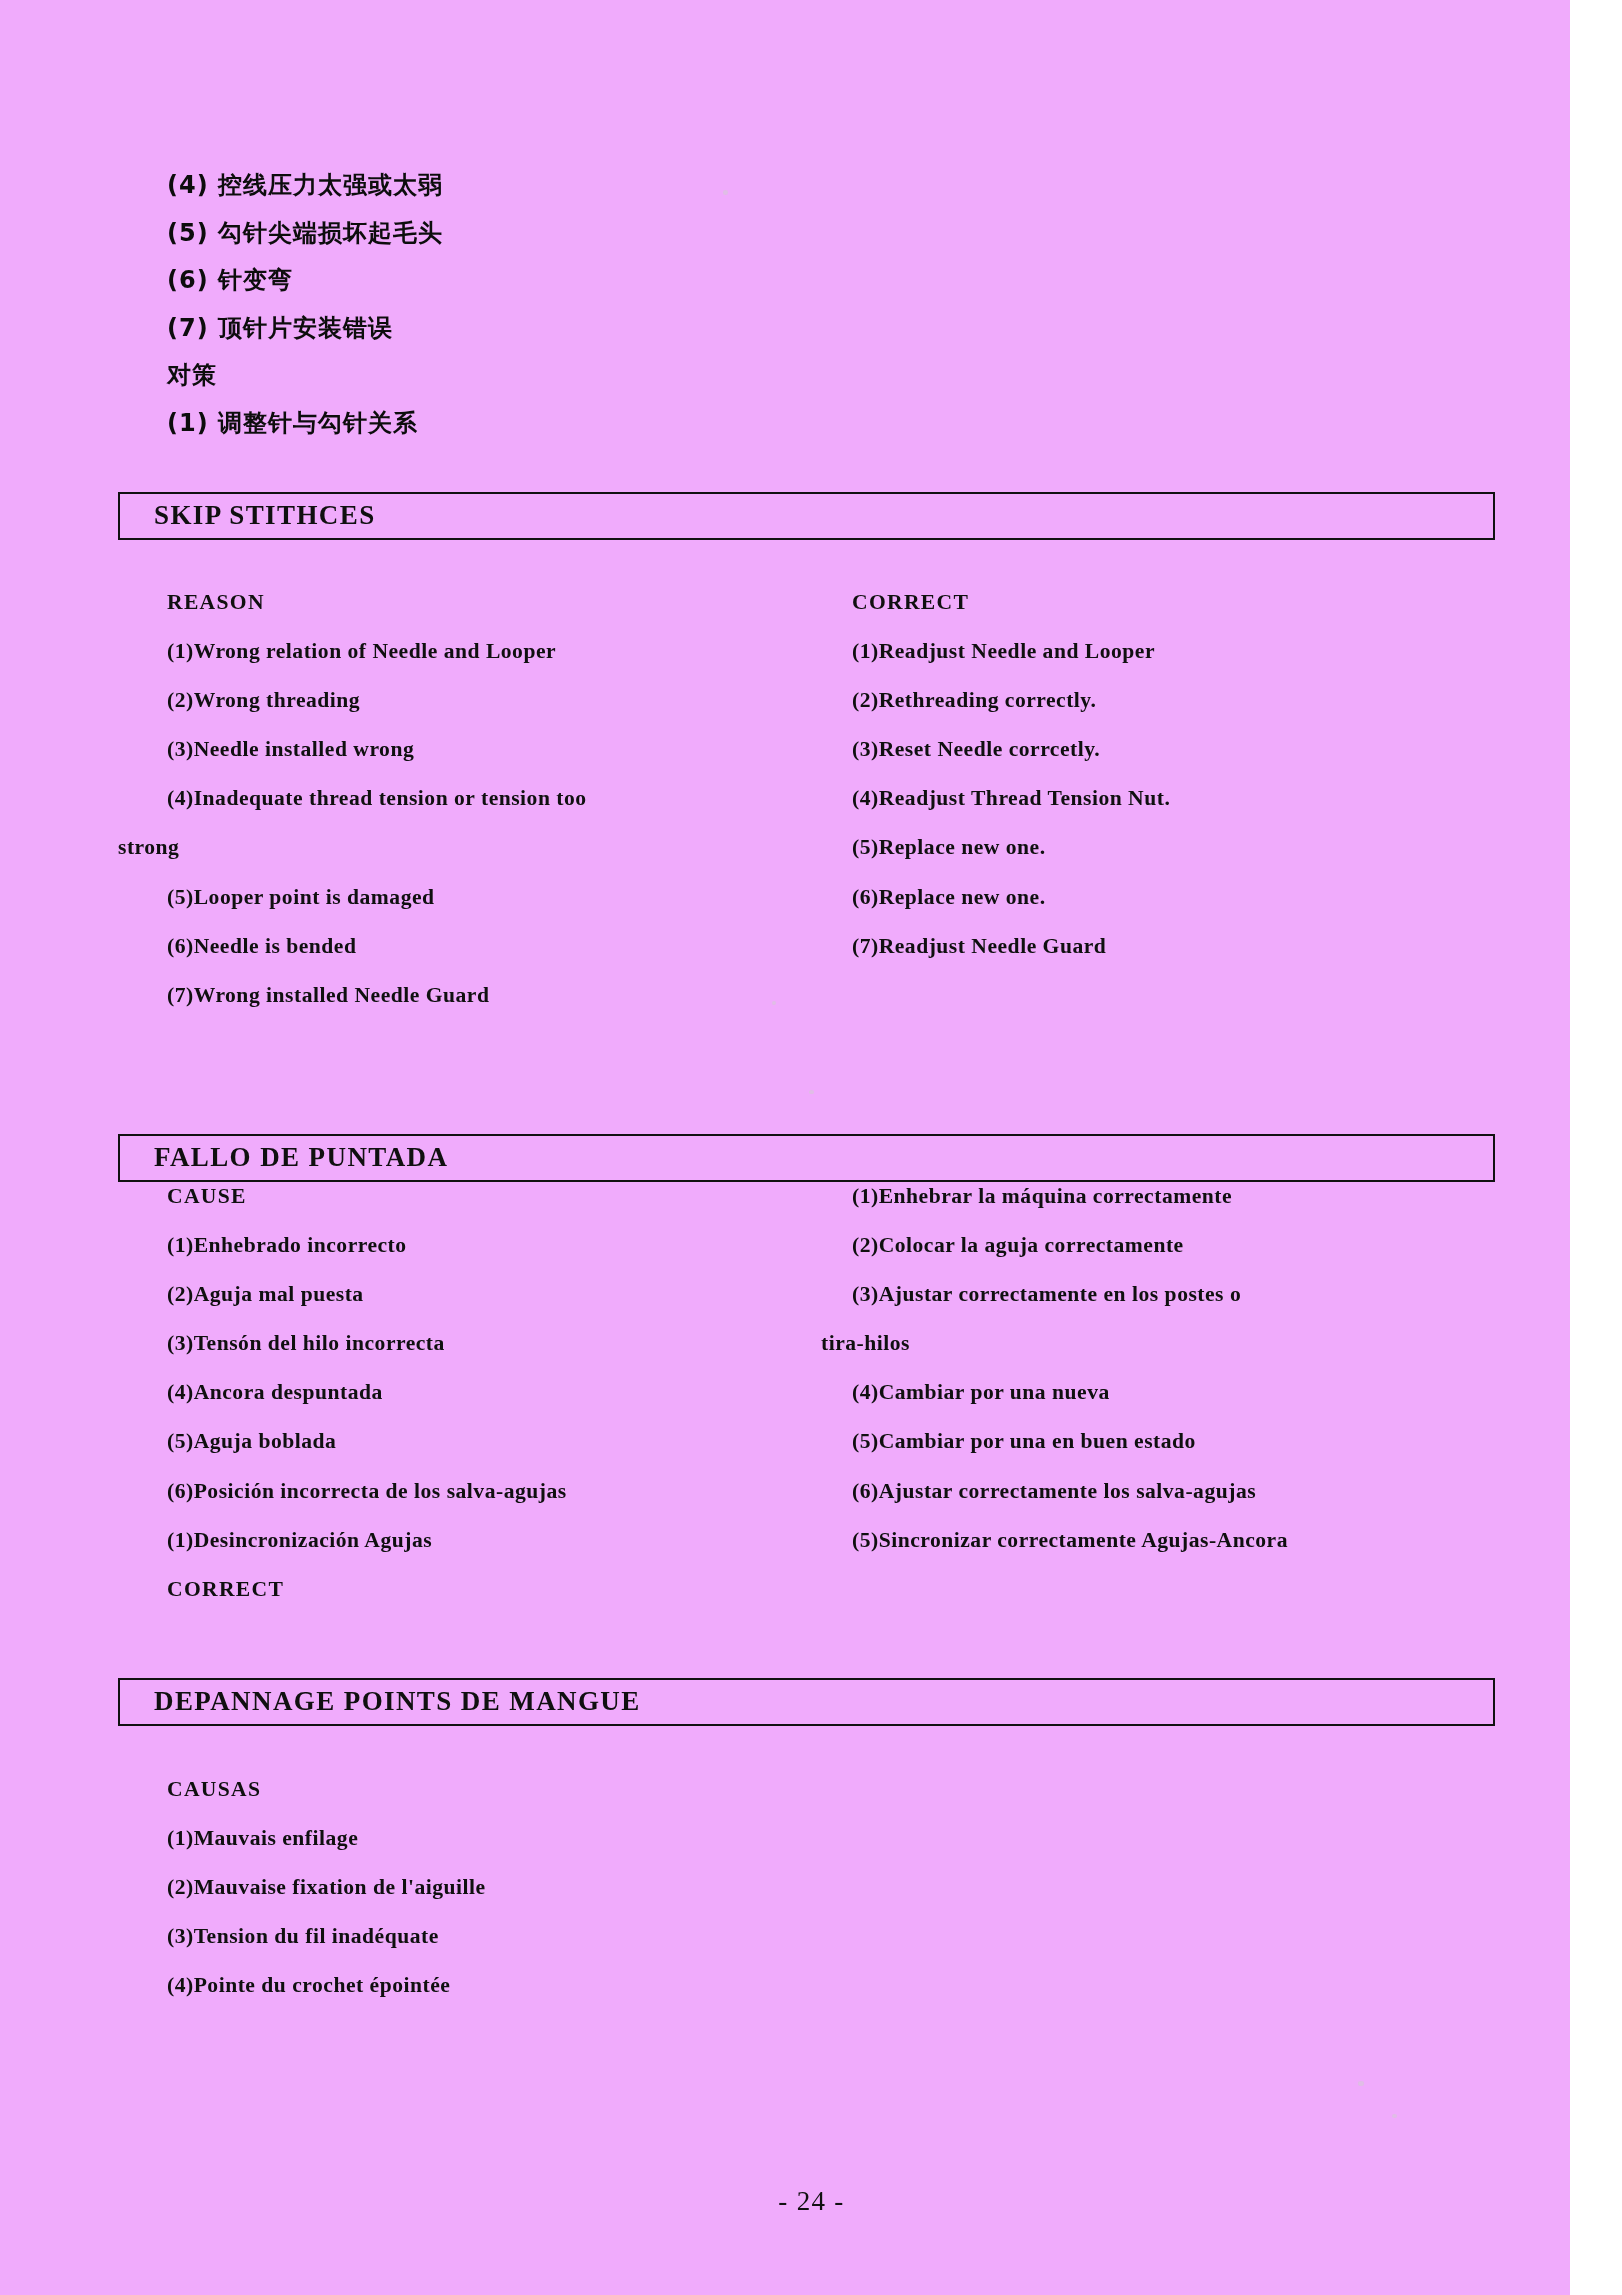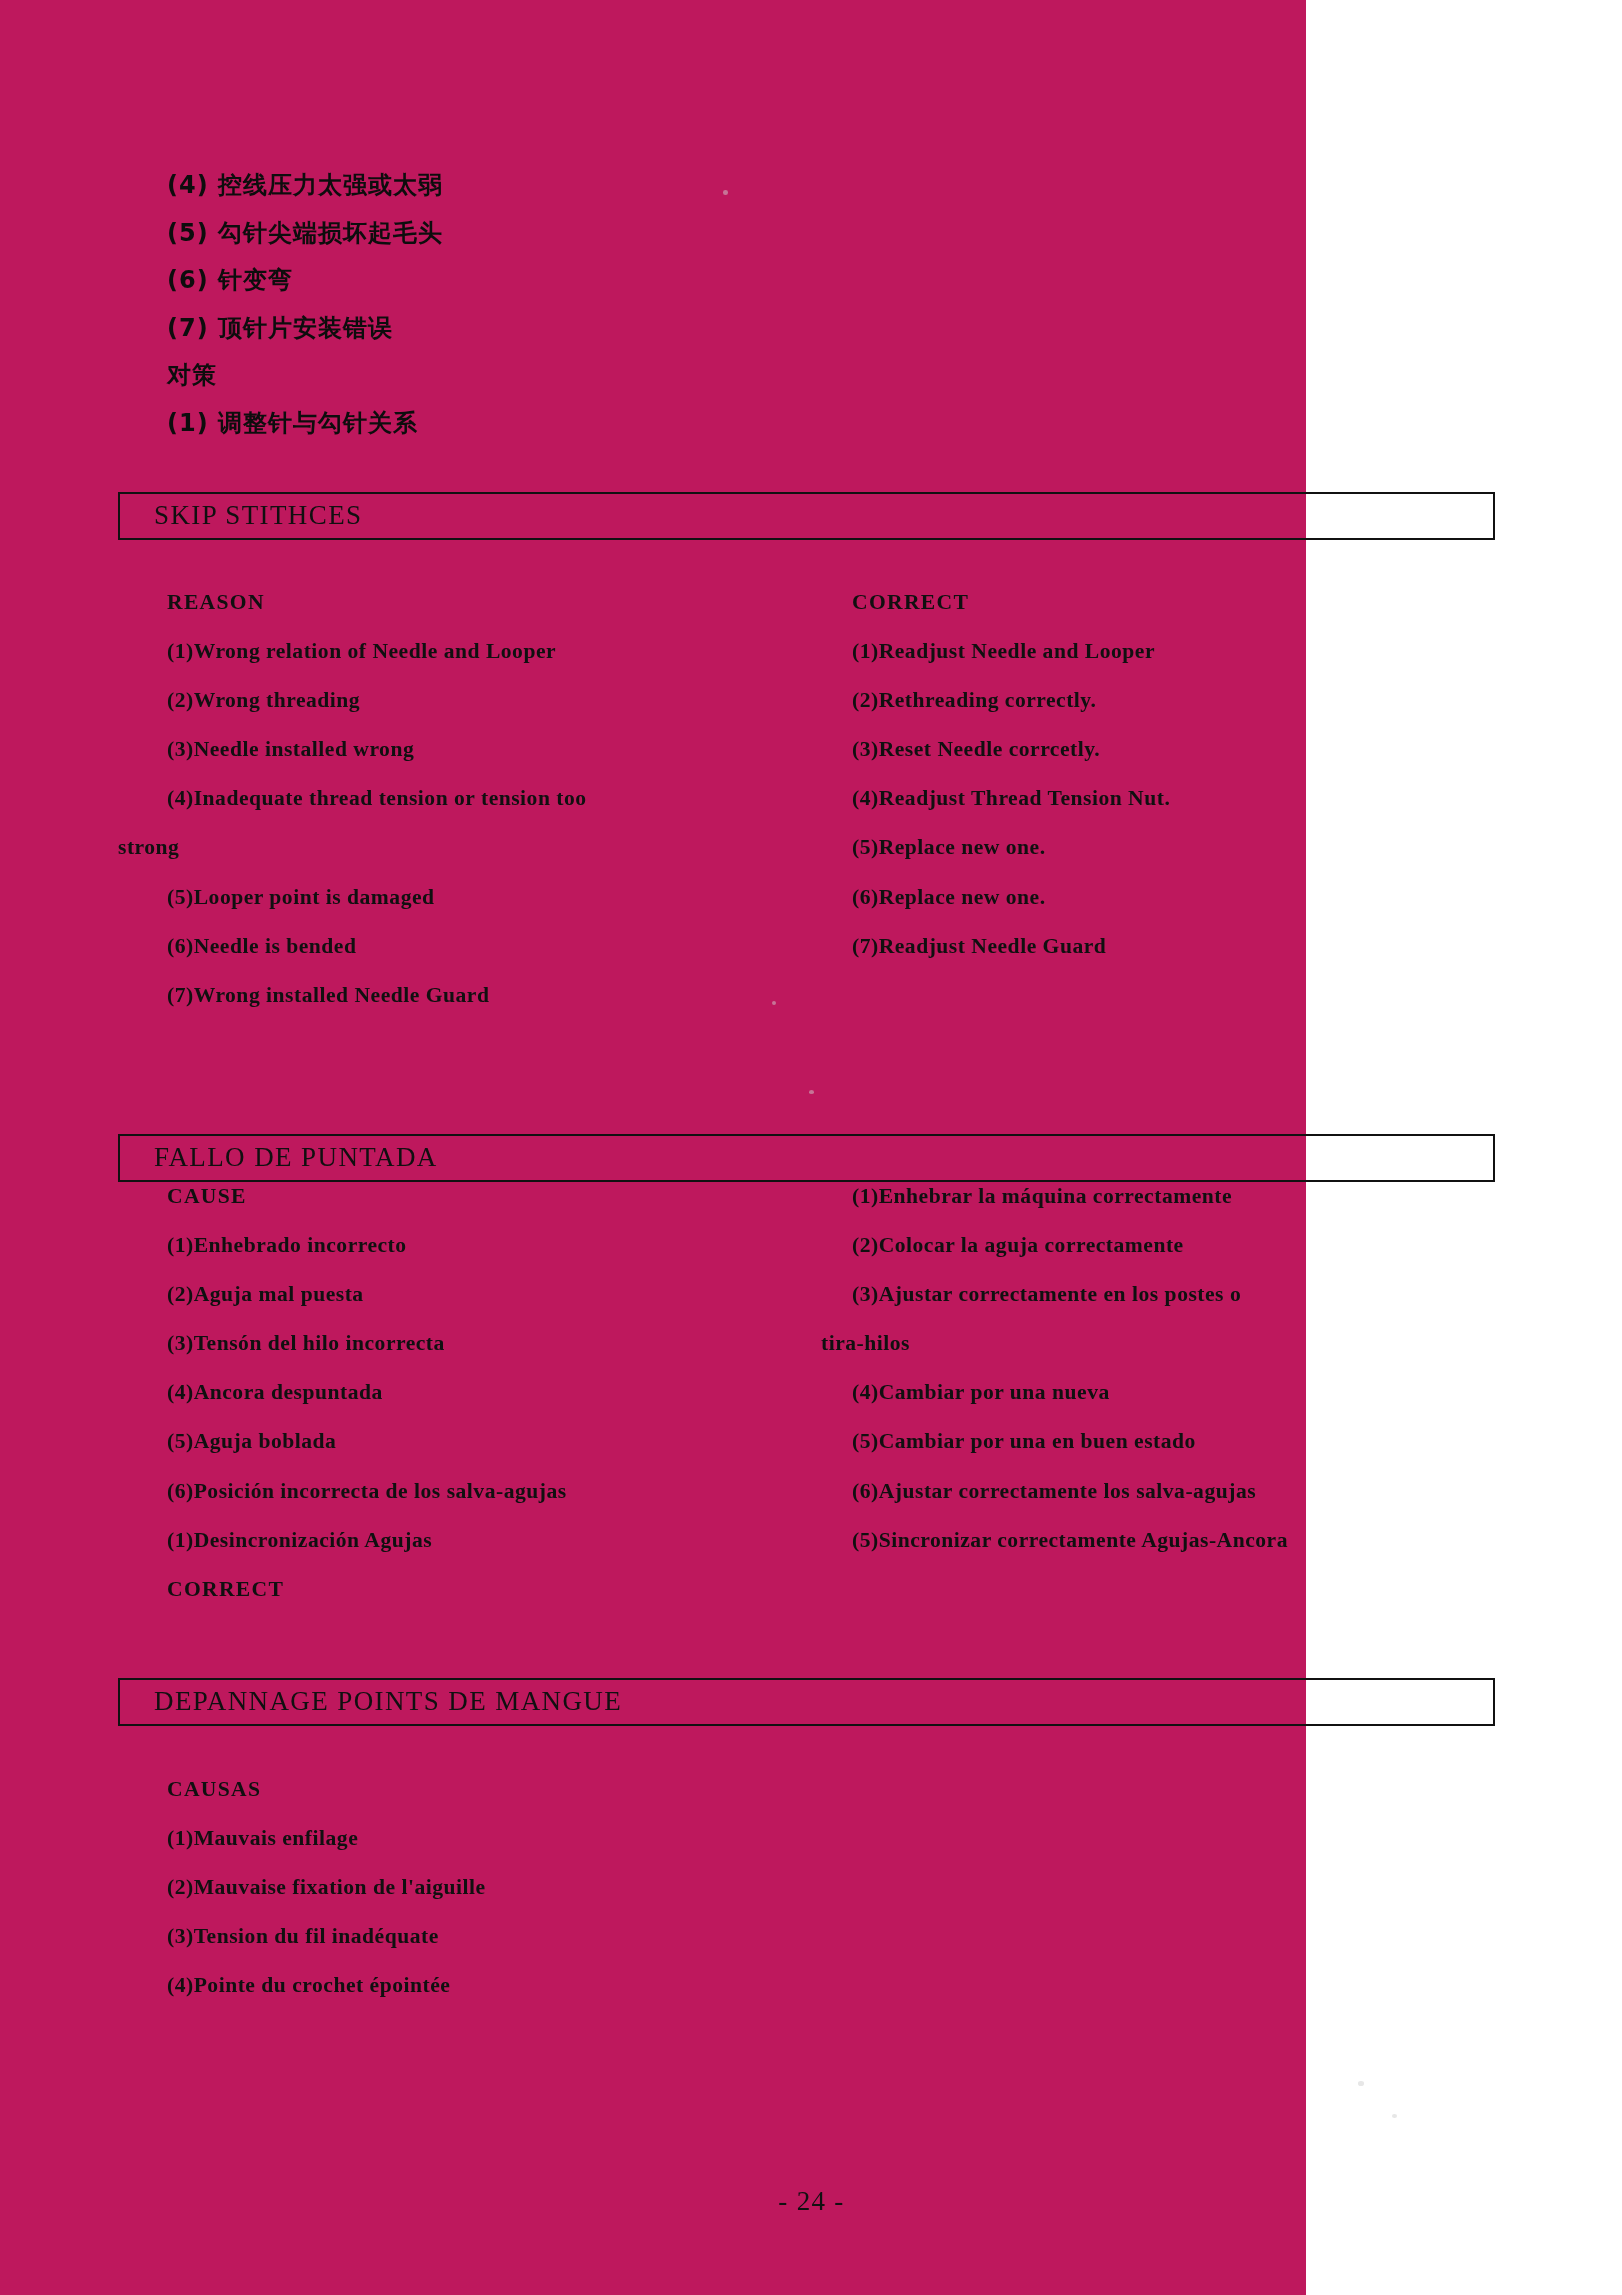--- a/index.html
+++ b/index.html
@@ -11,23 +11,23 @@
     width: 1623px;
     height: 2295px;
     font-family: "Liberation Serif", serif;
     color: #101010;
     position: relative;
     overflow: hidden;
   }
   .page {
     position: absolute;
     left: 0; top: 0;
-    width: 1306px;
+    width: 1570px;
     height: 2295px;
-    background: #be185d;
+    background: #f0abfc;
   }
   
   .top-block {
     position: absolute;
     left: 167px;
     top: 173px;
     width: 1302px;
   }
   .cols {
     display: flex;
@@ -54,21 +54,21 @@
     height: 48px;
     border: 2.6px solid #111;
     box-sizing: border-box;
   }
   .sec-box .sec-title {
     position: absolute;
     left: 34px;
     top: 50%;
     transform: translateY(-52%);
     font-family: "Liberation Serif", serif;
-    font-weight: 400;
+    font-weight: 700;
     font-size: 27px;
     letter-spacing: 1.4px;
     white-space: nowrap;
   }
 
   
   .body-block {
     position: absolute;
     width: 1377px;
     left: 118px;

